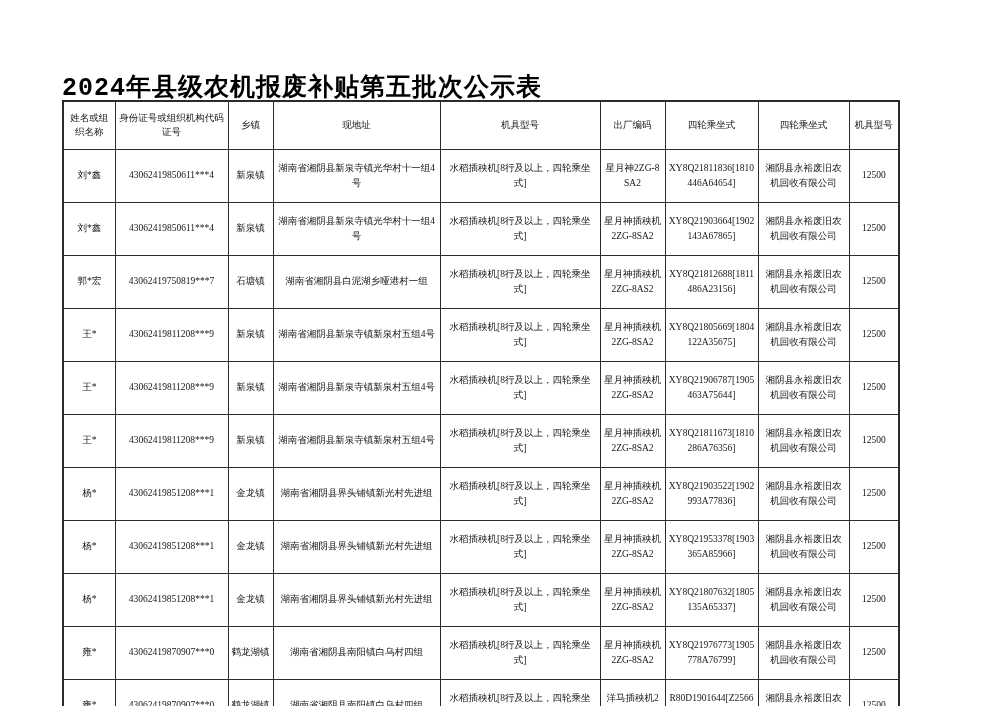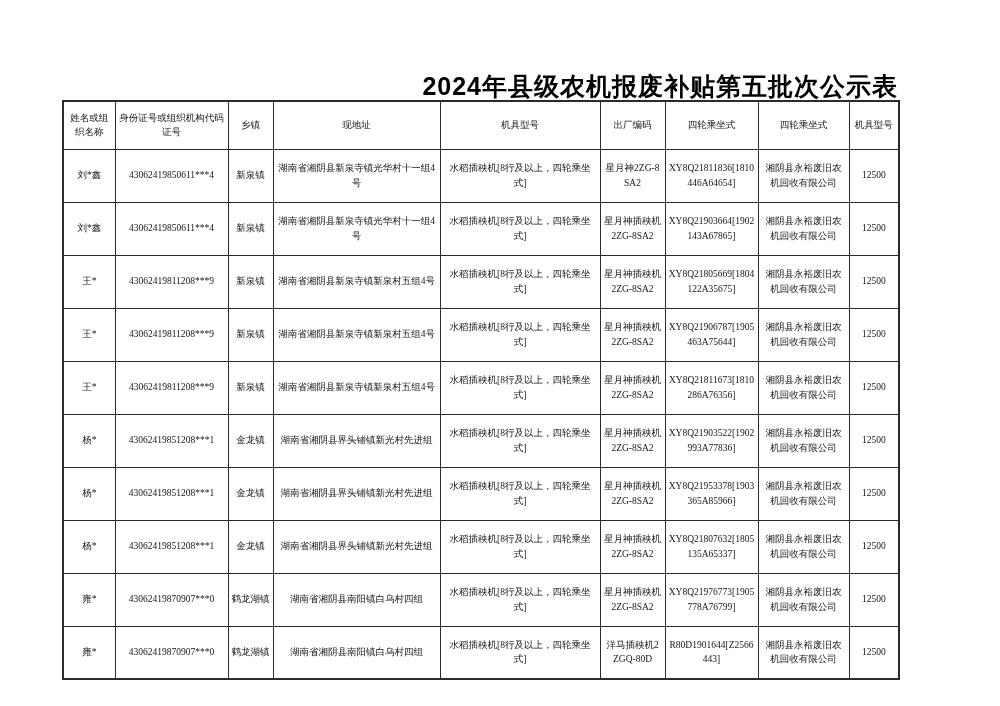--- a/index.html
+++ b/index.html
@@ -7,22 +7,22 @@
     width:1000px;height:706px;
     background:#ffffff;
     font-family:"Liberation Serif","DejaVu Serif",serif;
     color:#111;
     position:relative;
     overflow:hidden;
   }
   .doc-title{
     position:absolute;
     left:62px; top:70px; width:836px;
-    text-align:right;
-    font-family:Liberation Sans, sans-serif;
+    text-align:left;
+    font-family:Liberation Mono, monospace;
     font-size:25px;
     font-weight:bold;
     color:#000;
     letter-spacing:1px;
     white-space:nowrap;
   }
   table.notice-table{
     position:absolute;
     left:62px; top:100px;
     width:836px;
@@ -91,20 +91,31 @@
         <td>43062419850611***4</td>
         <td>新泉镇</td>
         <td>湖南省湘阴县新泉寺镇光华村十一组4号</td>
         <td>水稻插秧机[8行及以上，四轮乘坐式]</td>
         <td>星月神插秧机2ZG-8SA2</td>
         <td>XY8Q21903664[1902143A67865]</td>
         <td>湘阴县永裕废旧农机回收有限公司</td>
         <td>12500</td>
       </tr>
       <tr>
+        <td>郭*宏</td>
+        <td>43062419750819***7</td>
+        <td>石塘镇</td>
+        <td>湖南省湘阴县白泥湖乡哑港村一组</td>
+        <td>水稻插秧机[8行及以上，四轮乘坐式]</td>
+        <td>星月神插秧机2ZG-8AS2</td>
+        <td>XY8Q21812688[1811486A23156]</td>
+        <td>湘阴县永裕废旧农机回收有限公司</td>
+        <td>12500</td>
+      </tr>
+      <tr>
         <td>王*</td>
         <td>43062419811208***9</td>
         <td>新泉镇</td>
         <td>湖南省湘阴县新泉寺镇新泉村五组4号</td>
         <td>水稻插秧机[8行及以上，四轮乘坐式]</td>
         <td>星月神插秧机2ZG-8SA2</td>
         <td>XY8Q21805669[1804122A35675]</td>
         <td>湘阴县永裕废旧农机回收有限公司</td>
         <td>12500</td>
       </tr>

